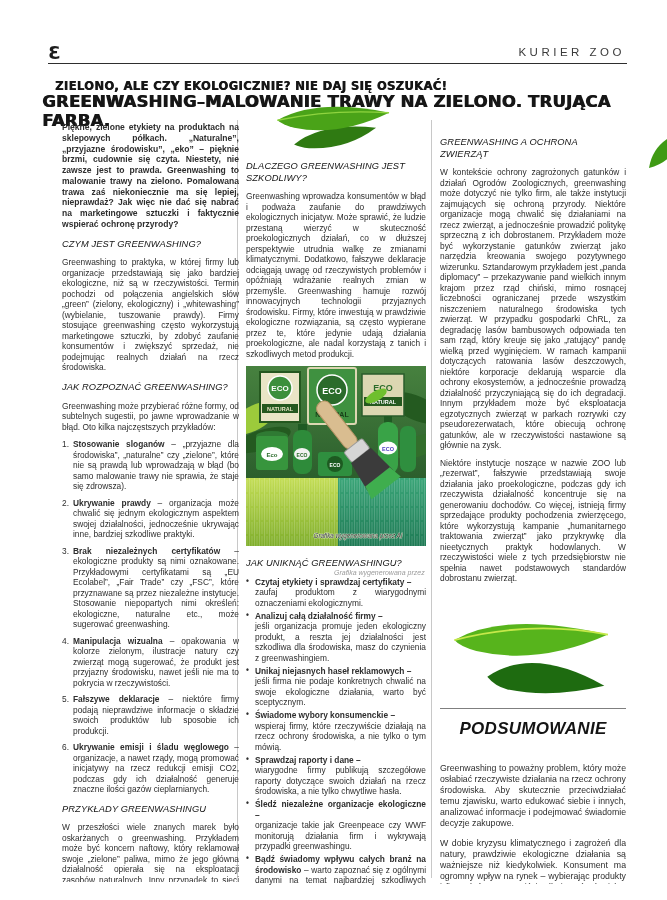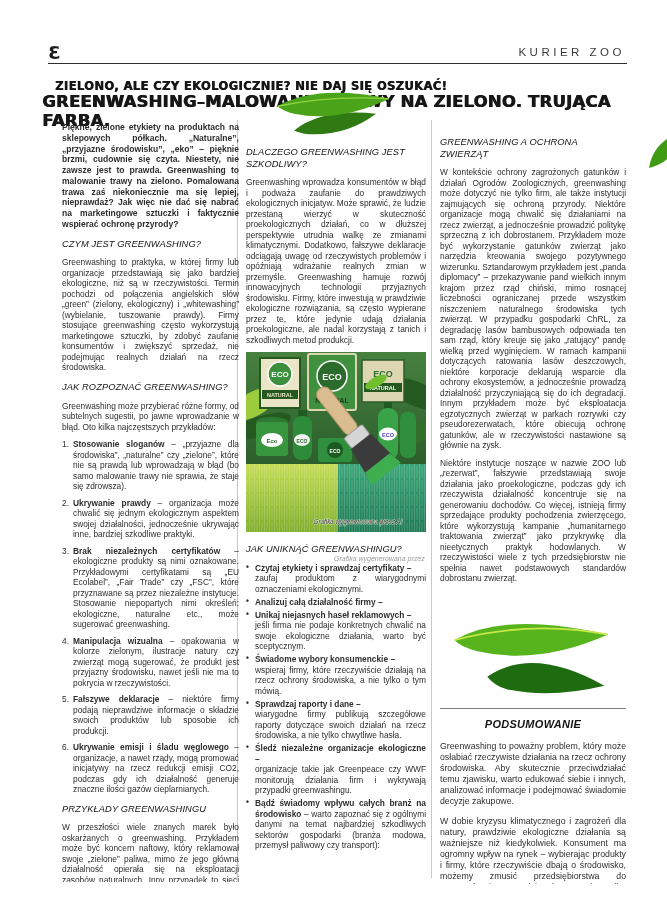--- a/index.html
+++ b/index.html
@@ -14,21 +14,21 @@
 
   
   .kicker{position:absolute;left:55px;top:79px;font-size:11.5px;font-weight:800;color:#161616;
           letter-spacing:.4px;text-shadow:.6px 0 0 #161616;font-family:"DejaVu Sans",sans-serif;}
   .htitle{position:absolute;left:42px;top:92px;font-size:16.5px;font-weight:800;color:#161616;
           letter-spacing:.2px;text-shadow:.8px 0 0 #161616;font-family:"DejaVu Sans",sans-serif;}
 
   
   .col{position:absolute;font-size:8.35px;line-height:1.26;text-align:justify;}
   .col1{left:62px;top:122px;width:177px;height:760px;overflow:hidden;}
-  .col2{left:246px;top:82px;width:180px;height:790px;overflow:hidden;}
+  .col2{left:246px;top:96px;width:180px;height:790px;overflow:hidden;}
   .col3{left:440px;top:128px;width:186px;height:756px;overflow:hidden;}
   .divider{position:absolute;top:120px;bottom:22px;width:1px;background:#c8c8c8;}
   .div1{left:237px;} .div2{left:431px;}
 
   .p{margin:0 0 7px 0;}
   .intro{font-weight:bold;font-size:8.55px;}
   .h{font-weight:normal;font-style:italic;font-size:9.3px;color:#141414;margin:9px 0 7px;
      text-align:left;letter-spacing:.1px;}
   .t{font-weight:bold;}
   .block{display:block;}
@@ -42,22 +42,22 @@
   .leaf-bottom{text-align:center;margin:14px 0 2px 0;}
   .leaf-edge{position:absolute;left:647px;top:128px;}
 
   .eco-wrap{margin:5px 16px 4px 0;}
   .h-row{position:relative;}
   .ghost-caption{position:absolute;left:88px;top:11px;font-size:7px;color:#9b9b9b;
                  font-style:italic;white-space:nowrap;z-index:0;}
   .h-row .h{position:relative;z-index:1;}
 
   .sum-rule{border-top:1px solid #7f7f7f;margin:12px 0 4px;}
-  .sum-title{text-align:center;font-size:11px;font-weight:bold;font-style:italic;
-             margin:9px 0 9px;letter-spacing:.3px;color:#141414;}
+  .sum-title{text-align:center;font-size:17px;font-weight:bold;font-style:italic;
+             margin:9px 0 23px;letter-spacing:.3px;color:#141414;}
   .sum-p{font-size:8.75px;margin:0 0 9px 0;}
 </style>
 </head>
 <body>
 
 <div class="page">
 
   <div class="pagenum">3</div>
   <div class="masthead">KURIER ZOO</div>
   <div class="header-rule"></div>
@@ -199,21 +199,21 @@
       <span class="ghost-caption">Grafika wygenerowana przez AI</span>
       <div class="h">JAK UNIKNĄĆ GREENWASHINGU?</div>
     </div>
 
     <div class="bli">
       <span class="dot">•</span>
       <span class="t block">Czytaj etykiety i sprawdzaj certyfikaty –</span><span>zaufaj produktom z wiarygodnymi oznaczeniami ekologicznymi.</span>
     </div>
     <div class="bli">
       <span class="dot">•</span>
-      <span class="t block">Analizuj całą działalność firmy –</span>
+      <span class="t block">Analizuj całą działalność firmy –</span><span>jeśli organizacja promuje jeden ekologiczny produkt, a reszta jej działalności jest szkodliwa dla środowiska, masz do czynienia z greenwashingiem.</span>
     </div>
     <div class="bli">
       <span class="dot">•</span>
       <span class="t block">Unikaj niejasnych haseł reklamowych –</span><span>jeśli firma nie podaje konkretnych chwalić na swoje ekologiczne działania, warto być sceptycznym.</span>
     </div>
     <div class="bli">
       <span class="dot">•</span>
       <span class="t block">Świadome wybory konsumenckie –</span><span>wspieraj firmy, które rzeczywiście działają na rzecz ochrony środowiska, a nie tylko o tym mówią.</span>
     </div>
     <div class="bli">

